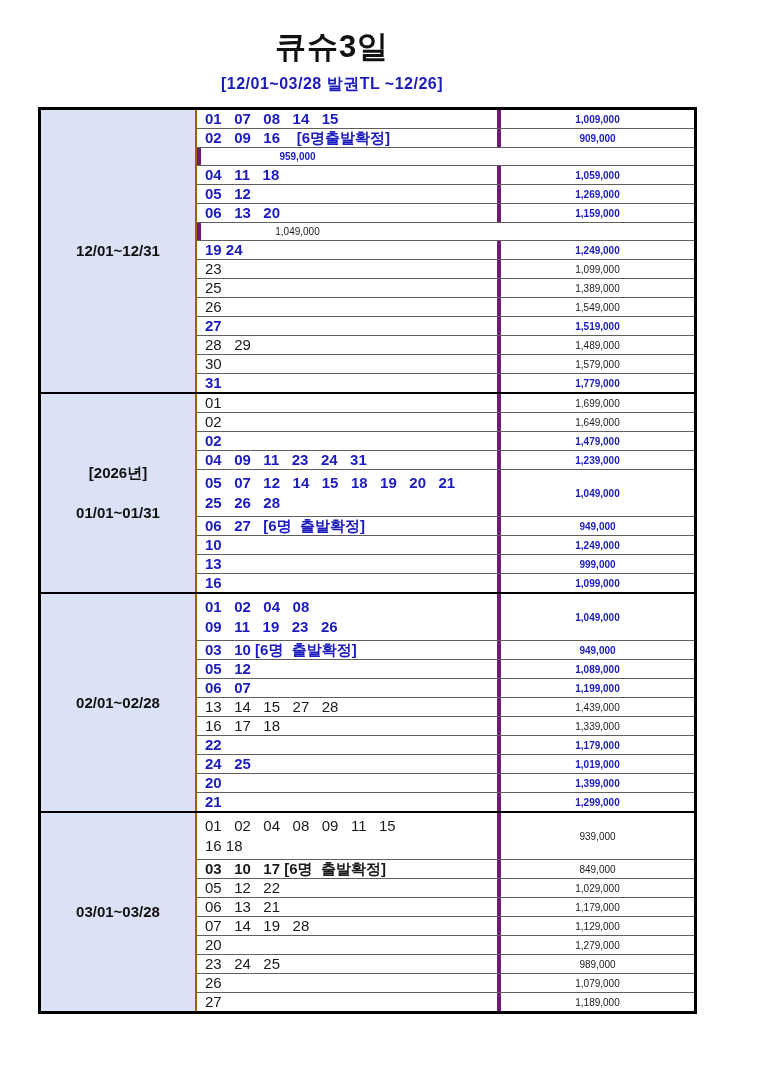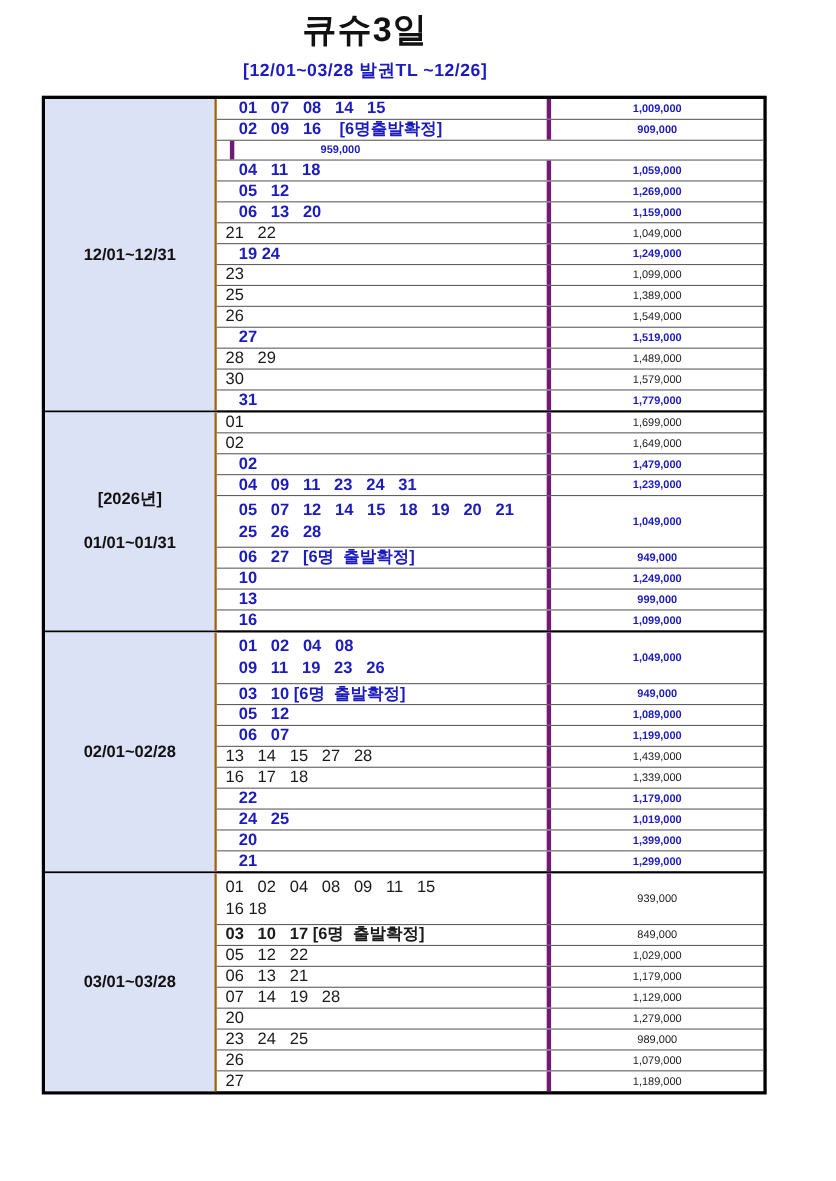--- a/index.html
+++ b/index.html
@@ -3,21 +3,21 @@
 <meta charset="utf-8">
 <style>
   * { margin: 0; padding: 0; box-sizing: border-box; }
   html, body {
     width: 760px;
     background: #ffffff;
     font-family: "Liberation Sans", "DejaVu Sans", sans-serif;
   }
   body { height: 1074px; overflow: hidden; }
 
-  .page { width: 664px; padding-top: 8px; }
+  .page { width: 664px; padding-top: 28px; }
 
   .title {
     text-align: center;
     font-size: 31px;
     font-weight: 800;
     color: #111111;
     letter-spacing: 1px;
     line-height: 1.2;
   }
 
@@ -87,21 +87,20 @@
     align-items: center;
     justify-content: center;
     font-size: 10px;
     color: #1a1a1a;
   }
 
   .row.blue .days-cell,
   .row.blue .price-cell {
     color: #1b1bbe;
     font-weight: 700;
-    margin-left: 12px;
   }
   .row.days-bold .days-cell { font-weight: 700; }
 
   .row.two-line { min-height: 42px; }
   .row.two-line .days-cell { line-height: 20px; padding-top: 3px; padding-bottom: 3px; }
 </style>
 </head>
 <body>
 
 <div class="page">
@@ -130,21 +129,20 @@
           </div>
           <div class="row blue">
             <div class="days-cell"><span class="days-text">05   12</span></div>
             <div class="price-cell">1,269,000</div>
           </div>
           <div class="row blue">
             <div class="days-cell"><span class="days-text">06   13   20</span></div>
             <div class="price-cell">1,159,000</div>
           </div>
           <div class="row">
-            <div class="days-cell"><span class="days-text">21   22</span></div>
             <div class="price-cell">1,049,000</div>
           </div>
           <div class="row blue">
             <div class="days-cell"><span class="days-text">19 24</span></div>
             <div class="price-cell">1,249,000</div>
           </div>
           <div class="row">
             <div class="days-cell"><span class="days-text">23</span></div>
             <div class="price-cell">1,099,000</div>
           </div>

